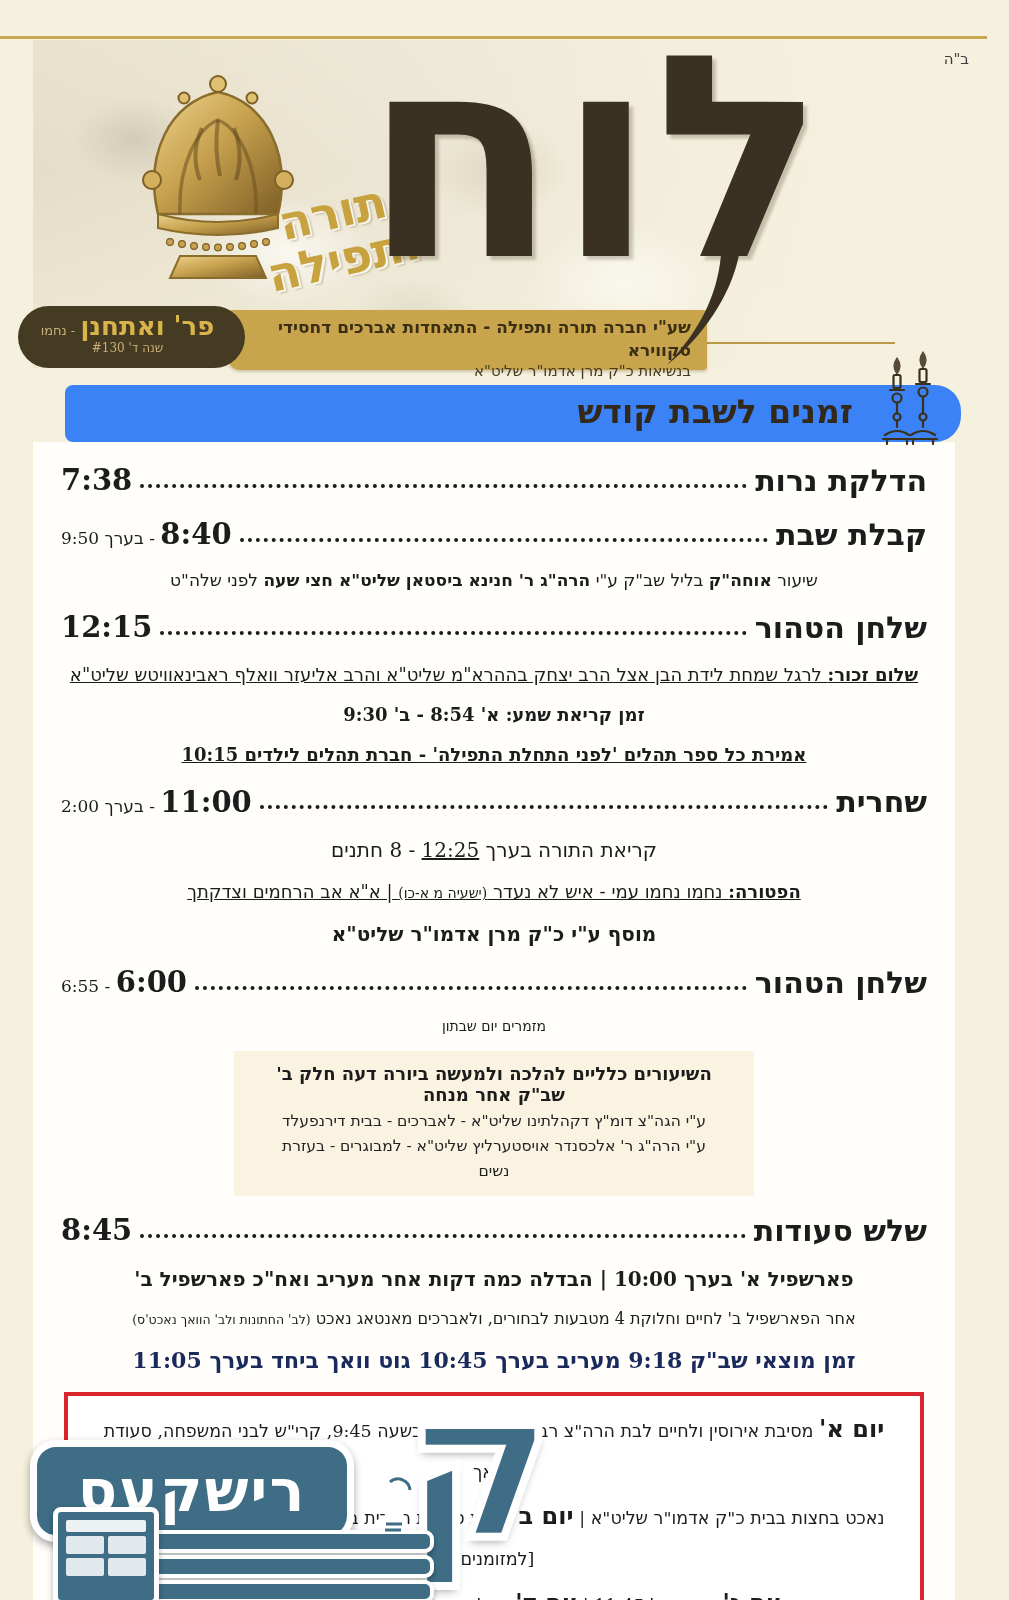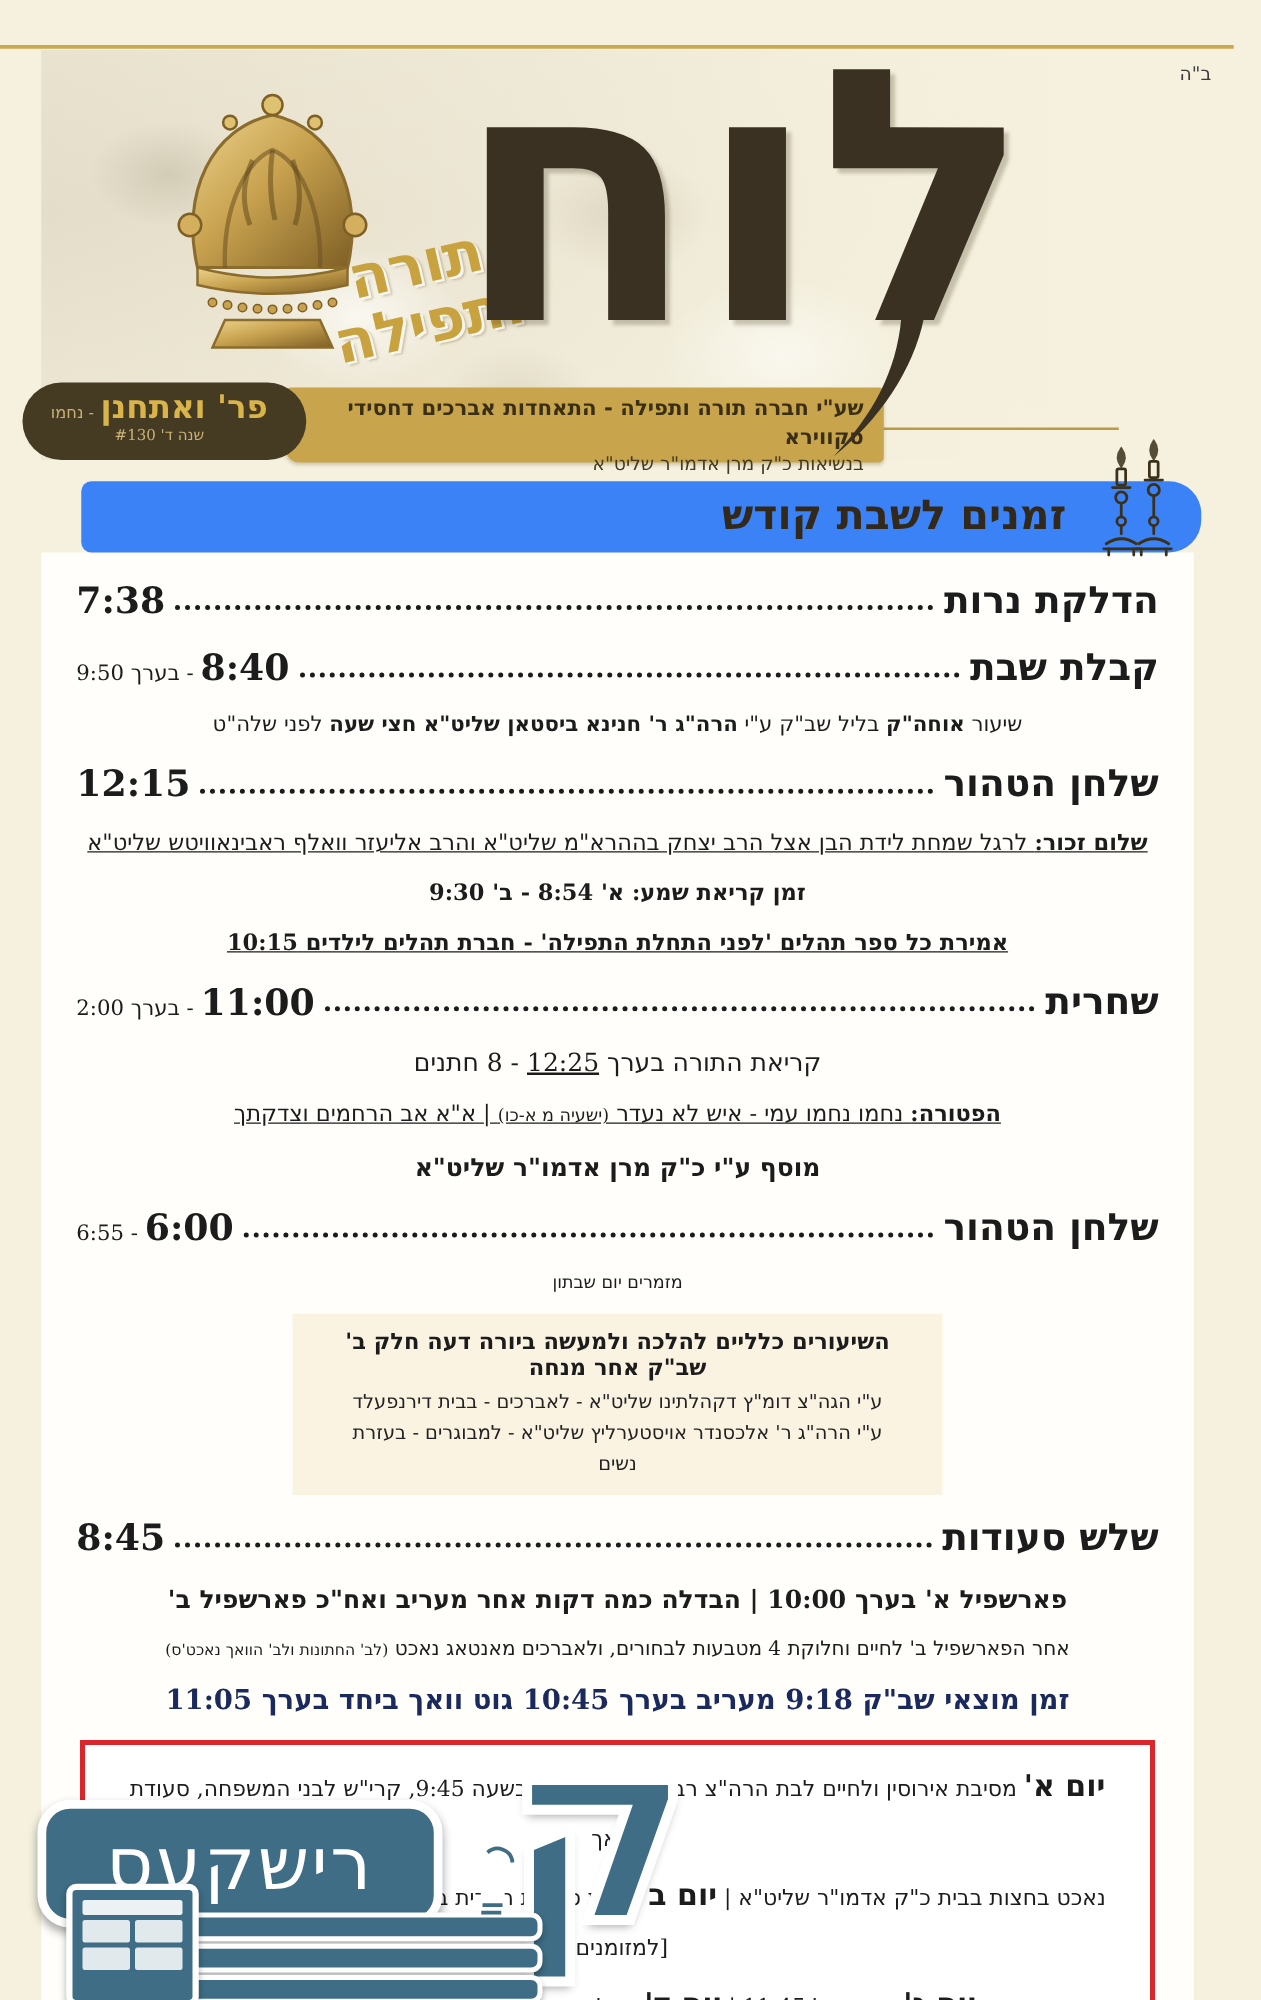--- a/index.html
+++ b/index.html
@@ -81,21 +81,21 @@
 
   .footer-box{margin:15px auto 0;width:860px;border:4px solid #d8262c;background:#ffffff;
       padding:8px 22px 12px;box-sizing:border-box;text-align:center;font-size:17.5px;line-height:2.1;}
   .footer-box .fline .b{font-size:24px;}
 
   
   .wm{position:absolute;top:1412px;right:465px;left:22px;height:190px;z-index:9;pointer-events:none;
       font-family:"DejaVu Sans",sans-serif;}
   .wm-word{position:absolute;top:28px;right:190px;left:8px;height:88px;background:#3e6d85;border:7px solid #fff;
       border-radius:26px;box-shadow:0 4px 8px rgba(0,0,0,.35);display:flex;align-items:center;justify-content:center;}
-  .wm-word span{color:#fff;font-weight:normal;font-size:58px;letter-spacing:2px;}
+  .wm-word span{color:#fff;font-weight:bold;font-size:58px;letter-spacing:2px;}
   .wm-qof{position:absolute;top:-48px;right:-10px;font-size:205px;line-height:1;font-weight:bold;color:#3e6d85;
       -webkit-text-stroke:8px #ffffff;
       text-shadow:0 5px 8px rgba(0,0,0,.35);}
   .wm-mic{position:absolute;top:58px;right:118px;width:56px;height:76px;z-index:10;}
   .wm-bar{position:absolute;right:110px;height:15px;background:#3e6d85;border:4px solid #fff;border-radius:9px;
       box-shadow:0 3px 5px rgba(0,0,0,.3);}
   .wm-bar.b1{top:118px;left:70px;}
   .wm-bar.b2{top:143px;left:70px;}
   .wm-bar.b3{top:168px;left:70px;}
   .wm-news{position:absolute;top:95px;right:385px;width:96px;height:88px;background:#3e6d85;border:5px solid #fff;

